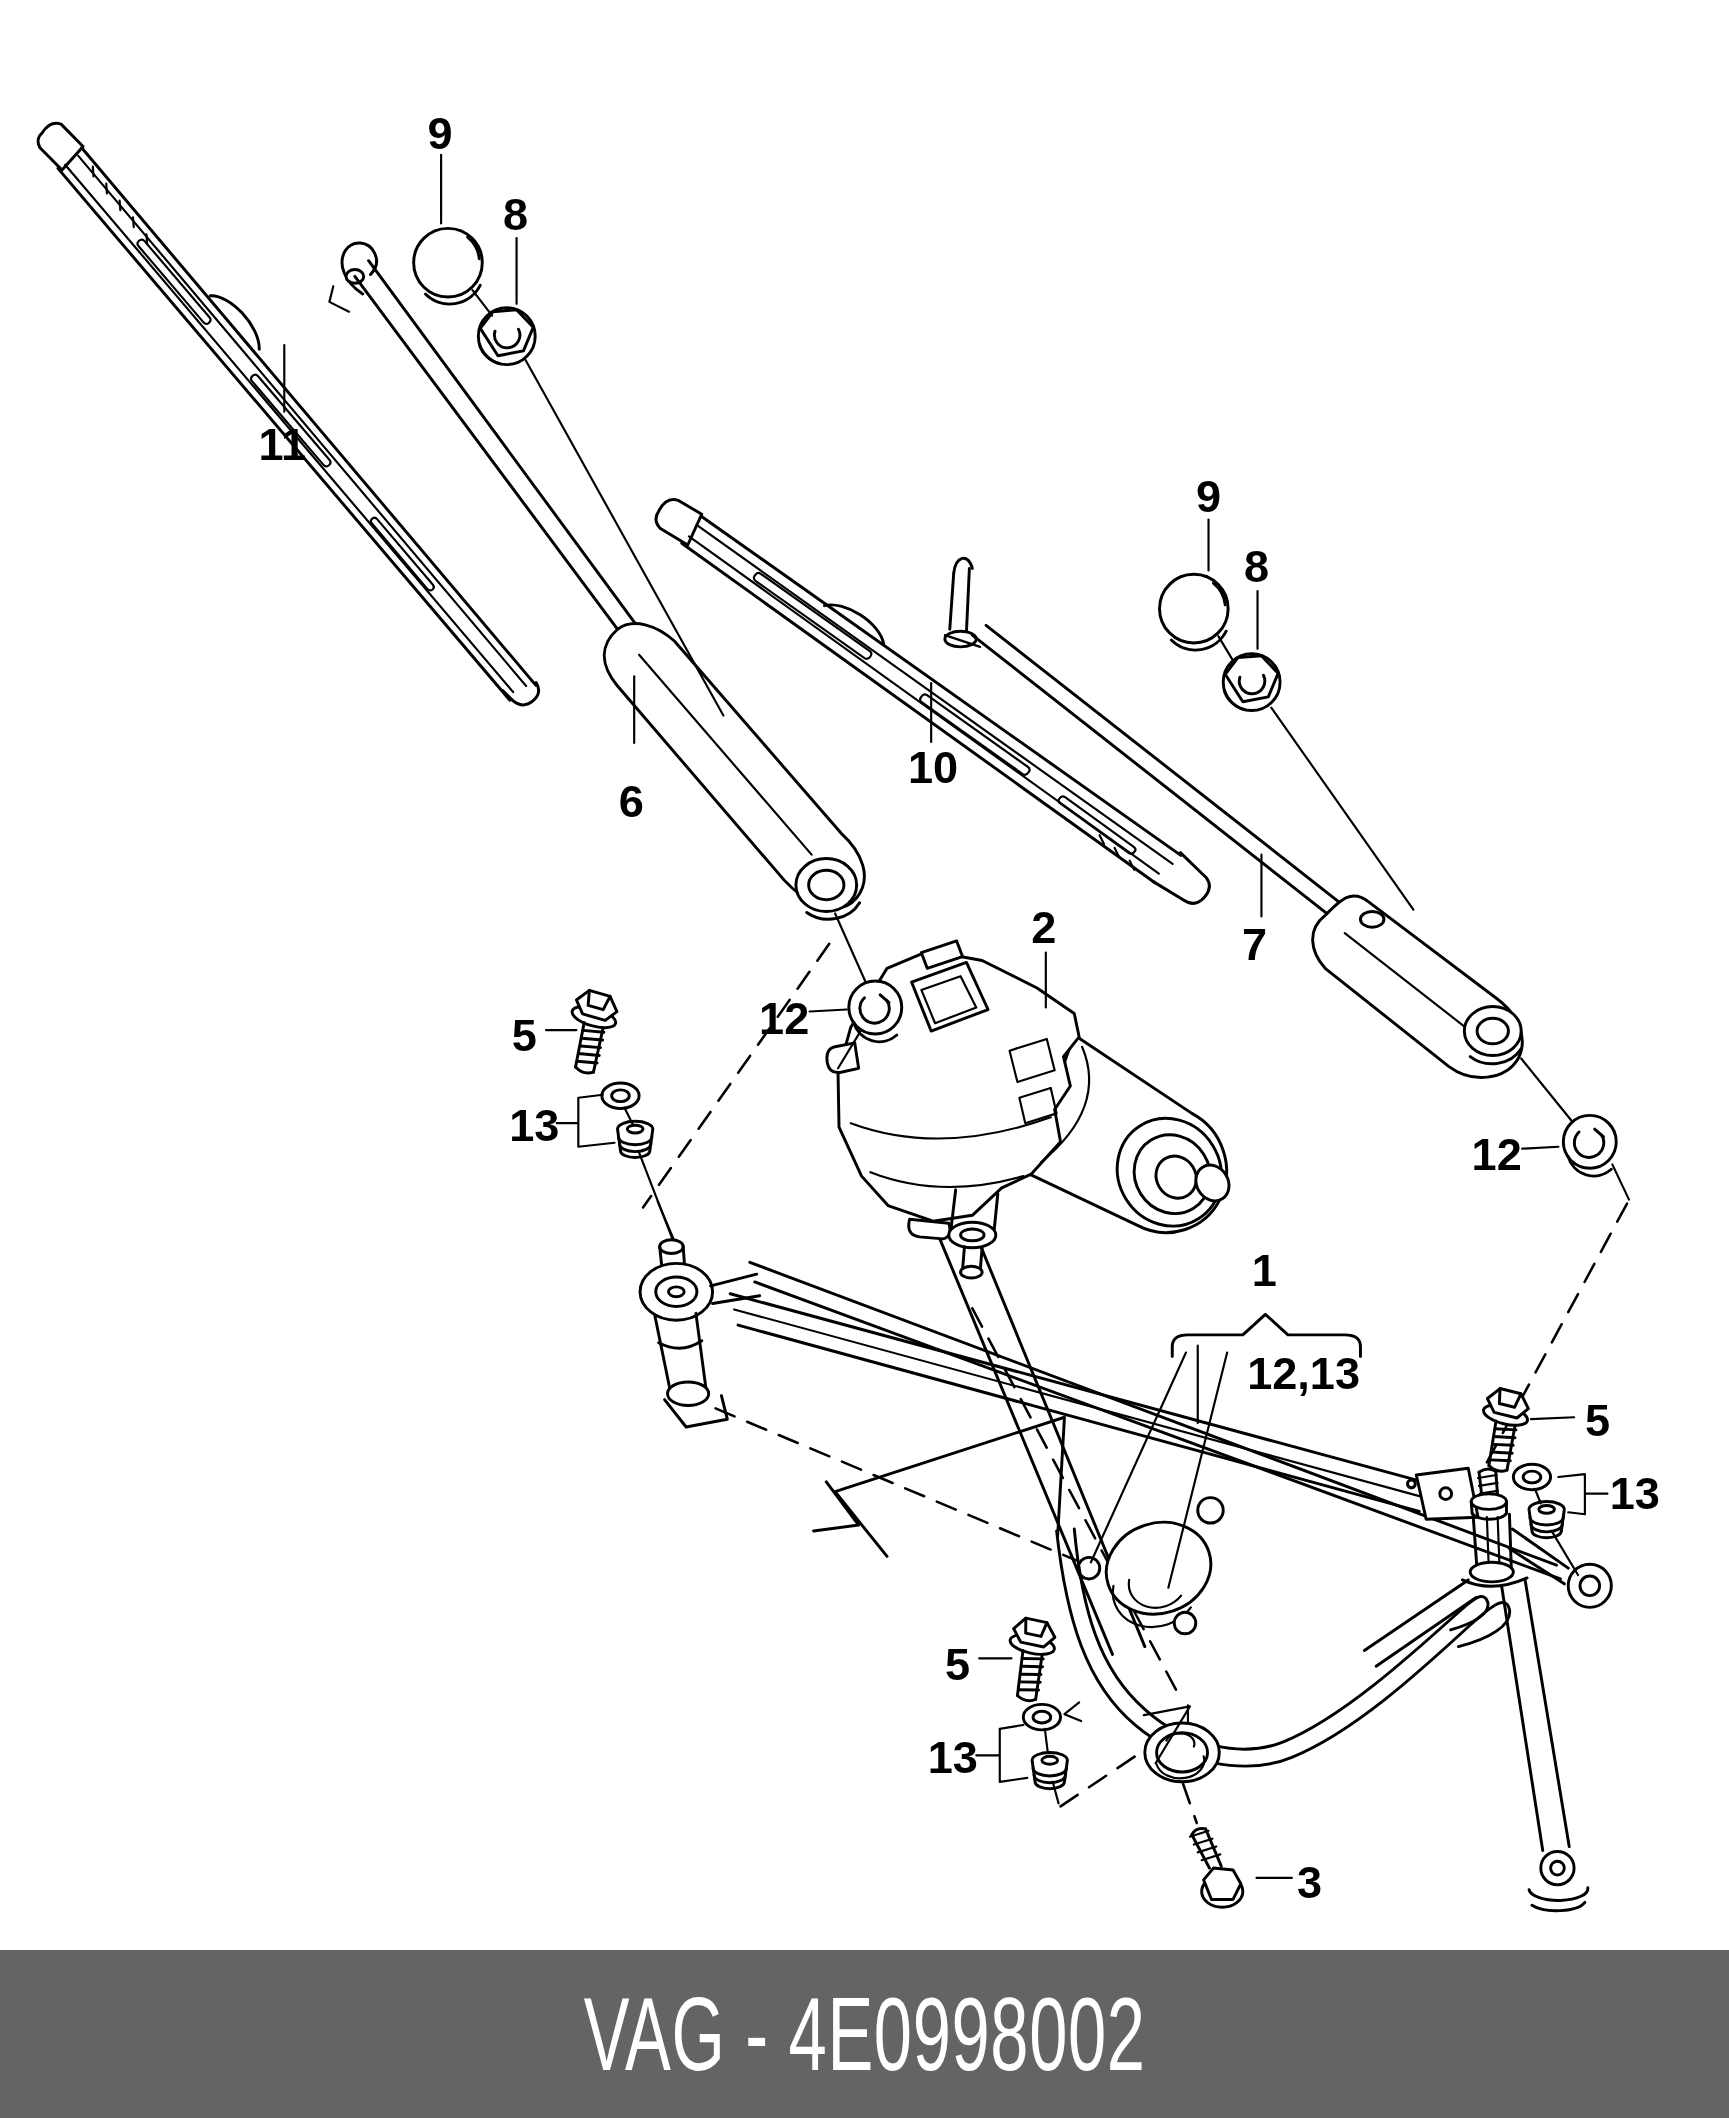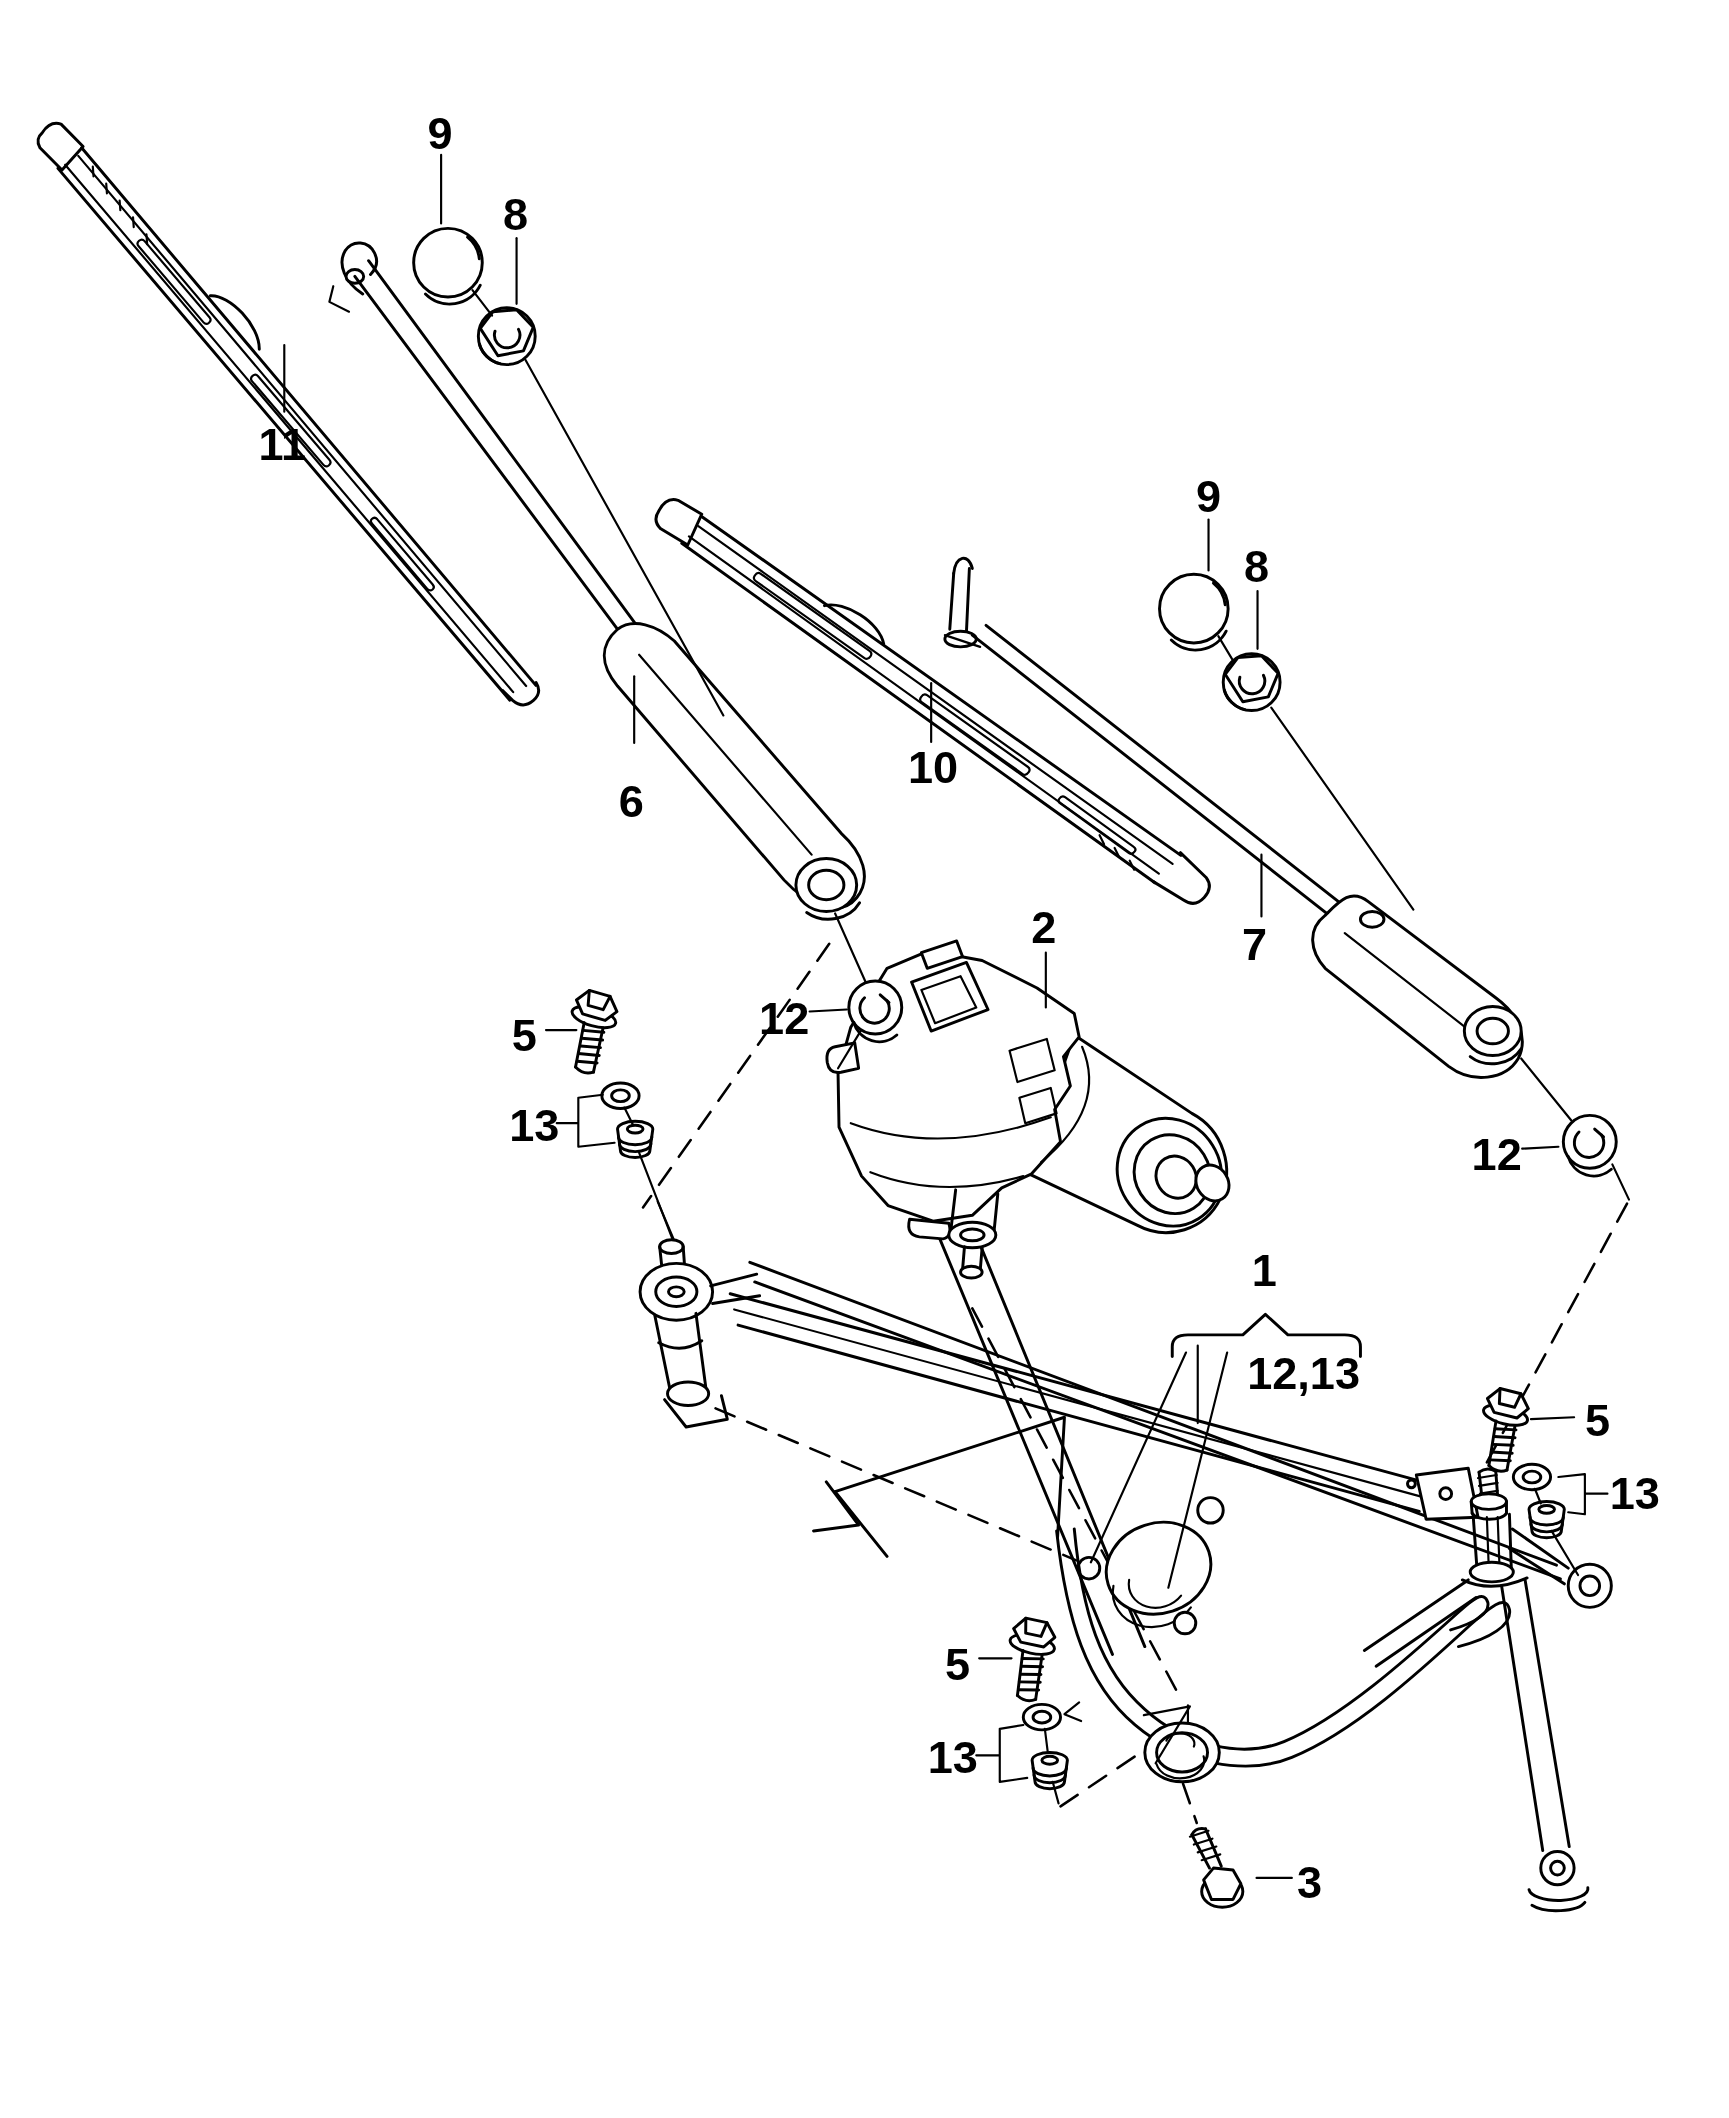--- a/index.html
+++ b/index.html
@@ -313,14 +313,17 @@
     <text class="plbl" x="1330" y="1417">12,13</text>
     <text class="plbl" x="1630" y="1465">5</text>
     <text class="plbl" x="1668" y="1540">13</text>
     <text class="plbl" x="977" y="1714">5</text>
     <text class="plbl" x="972" y="1809">13</text>
     <text class="plbl" x="1336" y="1937">3</text>
   </g>
 </g>
 </svg>
 
+<div class="footer">
+  <span>VAG - 4E0998002</span>
 </div>
+</div>
 
 
 </body></html>

